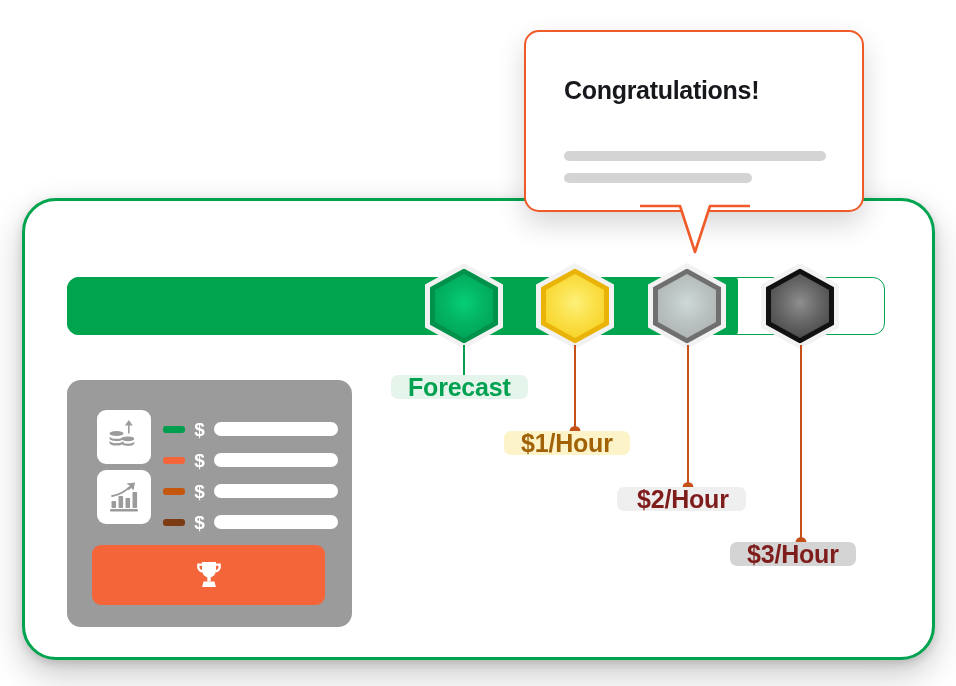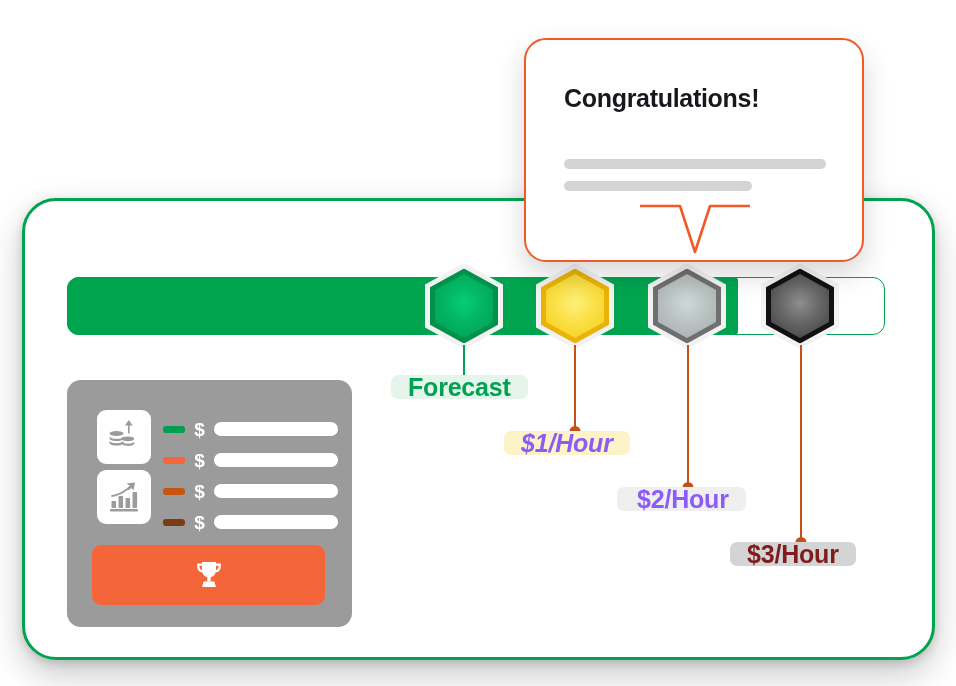--- a/index.html
+++ b/index.html
@@ -139,26 +139,26 @@
     font-size: 25px;
     font-weight: bold;
     letter-spacing: -0.2px;
     white-space: nowrap;
   }
 
   
   .callout {
     position: absolute;
     left: 524px;
-    top: 38px;
+    top: 30px;
     width: 340px;
-    height: 224px;
+    height: 182px;
     background: #ffffff;
     border: 2.6px solid #f05a28;
-    border-radius: 22px;
+    border-radius: 15px;
     box-sizing: border-box;
     box-shadow: 0 12px 28px rgba(0,0,0,0.16);
   }
   .callout-title {
     position: absolute;
     left: 38px;
     top: 44px;
     font-size: 25px;
     font-weight: bold;
     color: #16181c;
@@ -301,23 +301,23 @@
   </div>
   <div class="connector" id="conn-2" style="left:687px; top:345px; height:143px; background:#c5501a;">
     <span class="dot" style="background:#c5501a;"></span>
   </div>
   <div class="connector" id="conn-3" style="left:800px; top:345px; height:198px; background:#c5501a;">
     <span class="dot" style="background:#c5501a;"></span>
   </div>
 
   <div class="value-label" style="left:391px; top:375px; background:#e5f5ec; color:#00a150;">Forecast</div>
 
-  <div class="value-label" style="left:504px; top:431px; background:#fdf3c8; color:#8b5cf6;font-style:italic;">$1/Hour</div>
-
-  <div class="value-label" style="left:617px; top:487px; background:#efefef; color:#8b5cf6;padding-left:20px;">$2/Hour</div>
+  <div class="value-label" style="left:504px; top:431px; background:#fdf3c8; color:#a16207;">$1/Hour</div>
+
+  <div class="value-label" style="left:617px; top:487px; background:#efefef; color:#7f1d1d;padding-left:20px;">$2/Hour</div>
 
   <div class="value-label" style="left:730px; top:542px; background:#d4d4d4; color:#7f1d1d;">$3/Hour</div>
 
   <div class="callout">
     <div class="callout-title">Congratulations!</div>
     <div class="skeleton-line skeleton-1"></div>
     <div class="skeleton-line skeleton-2"></div>
   </div>
   <svg class="callout-tail" viewBox="0 0 110 56">
     <path d="M0 2 L40 2 L55 48 L70 2 L110 2 L110 0 L0 0 Z" fill="#ffffff"></path>

